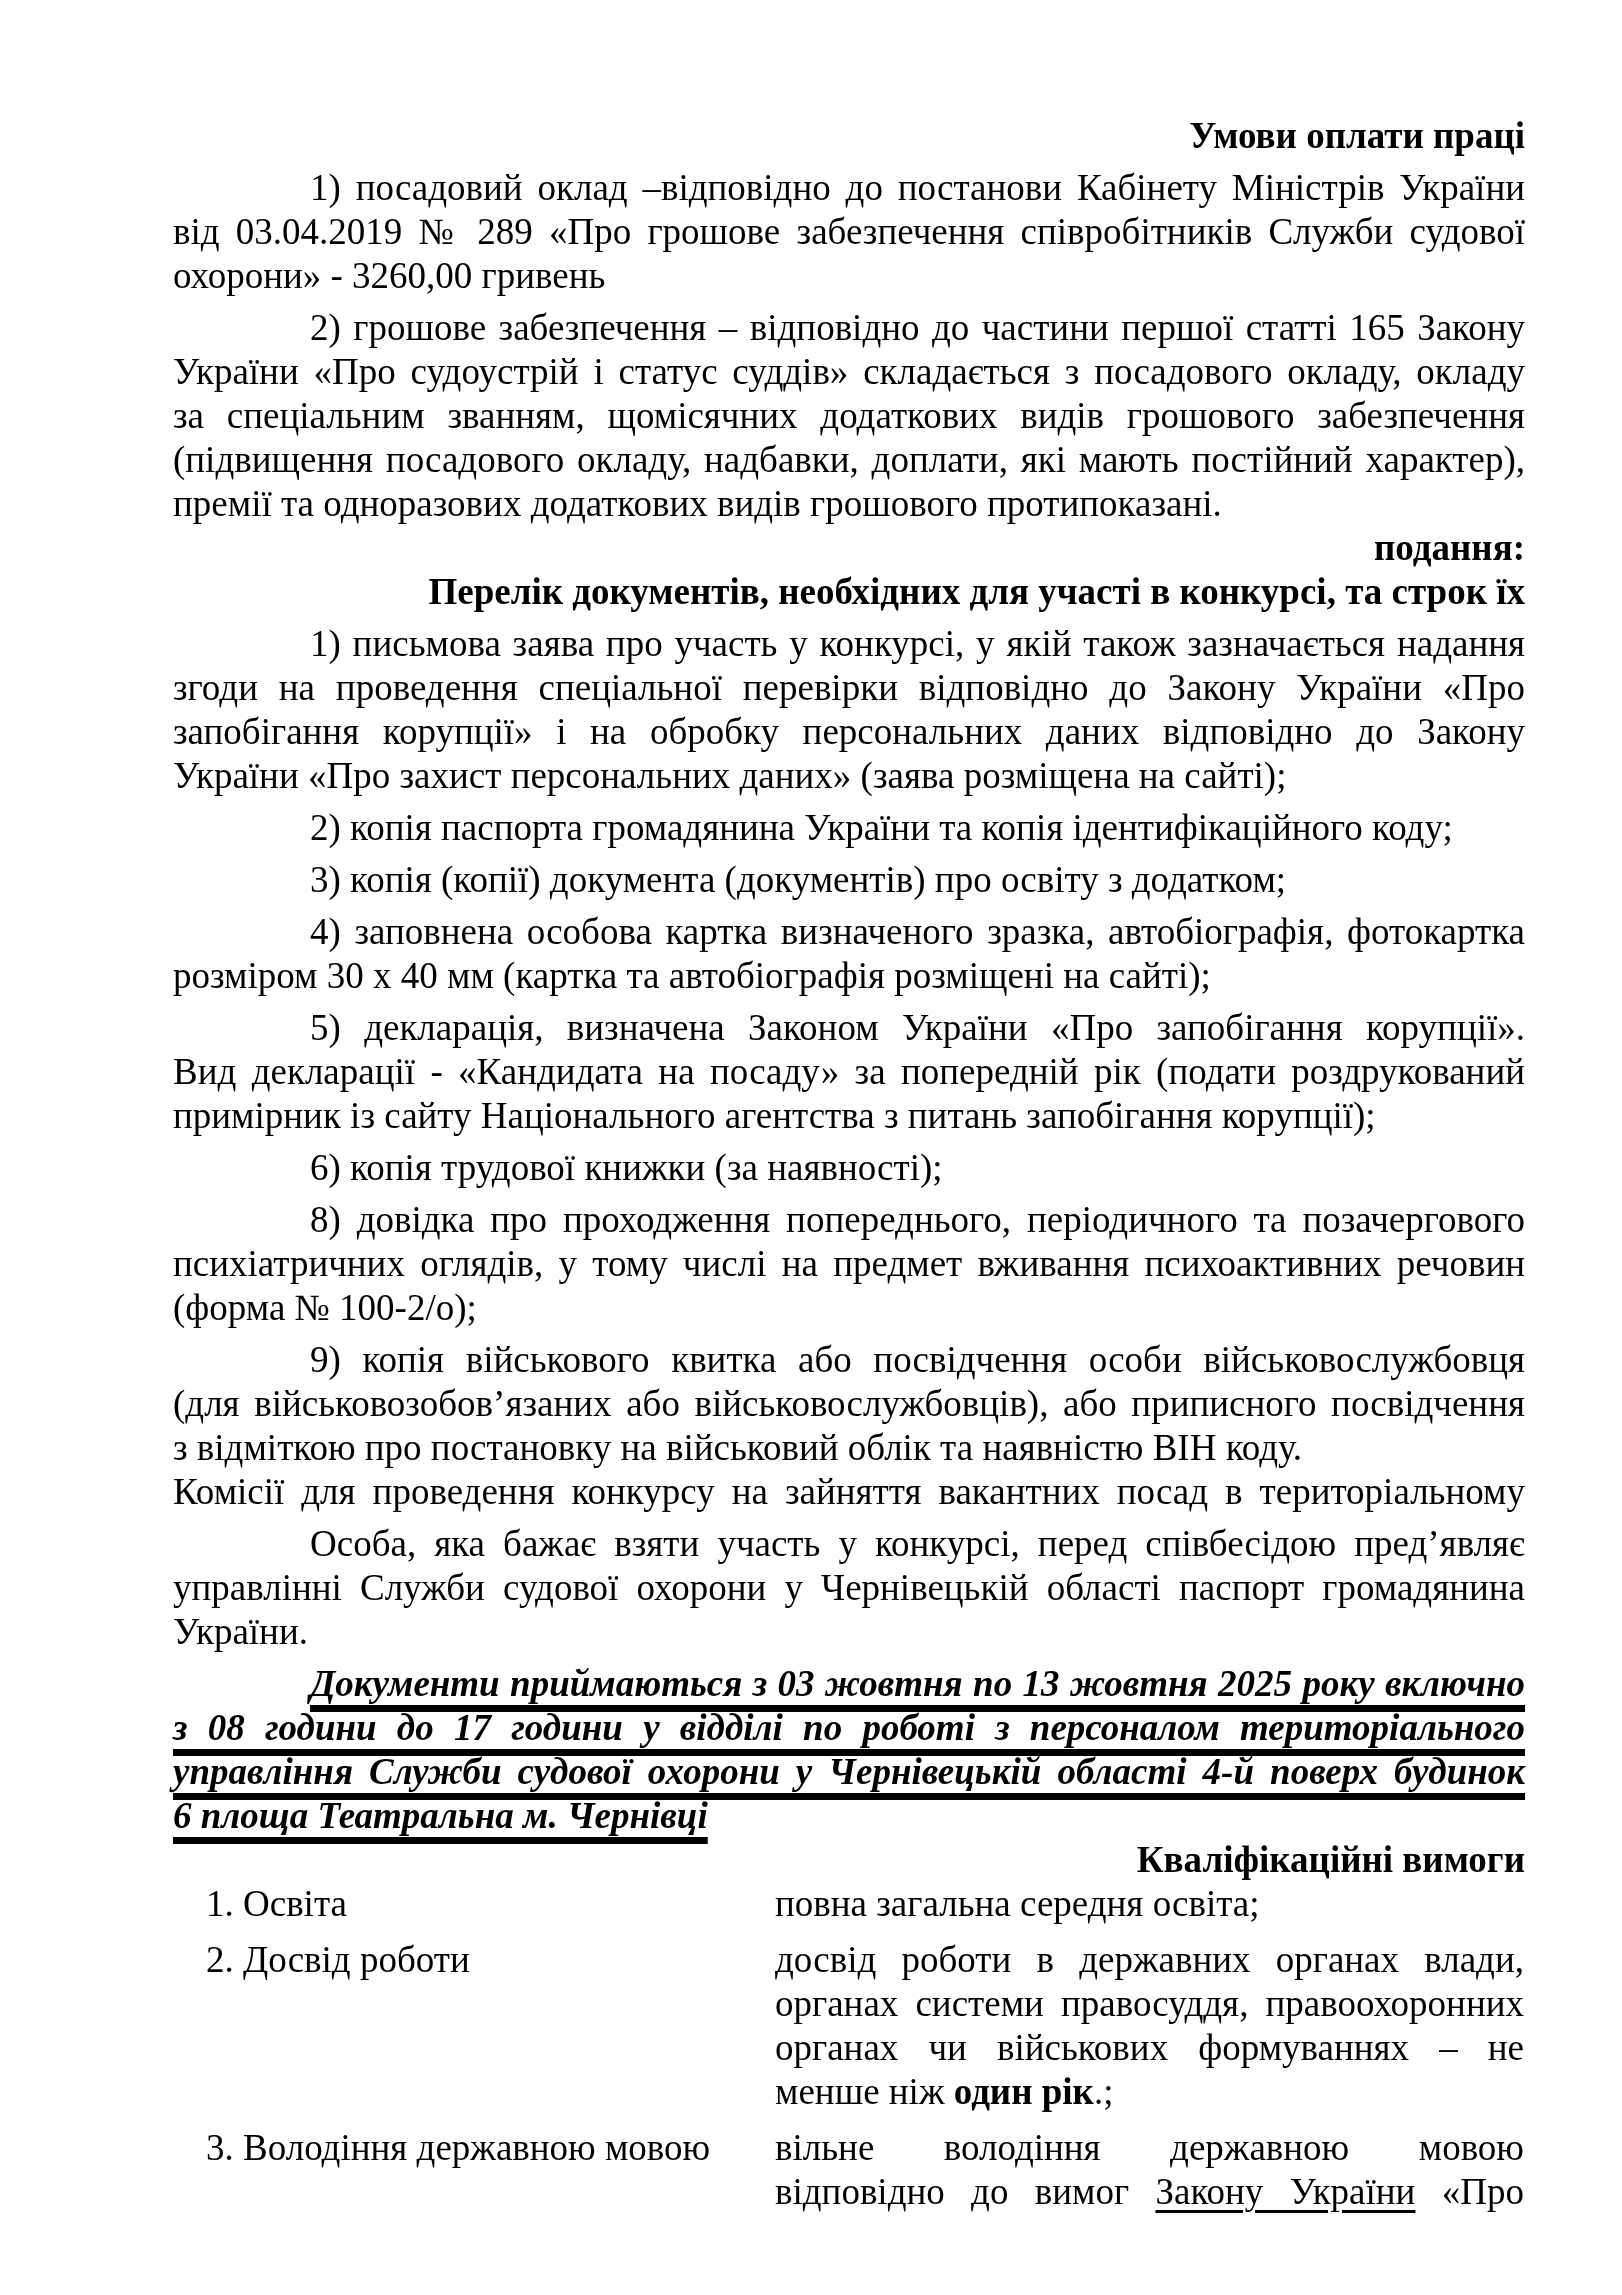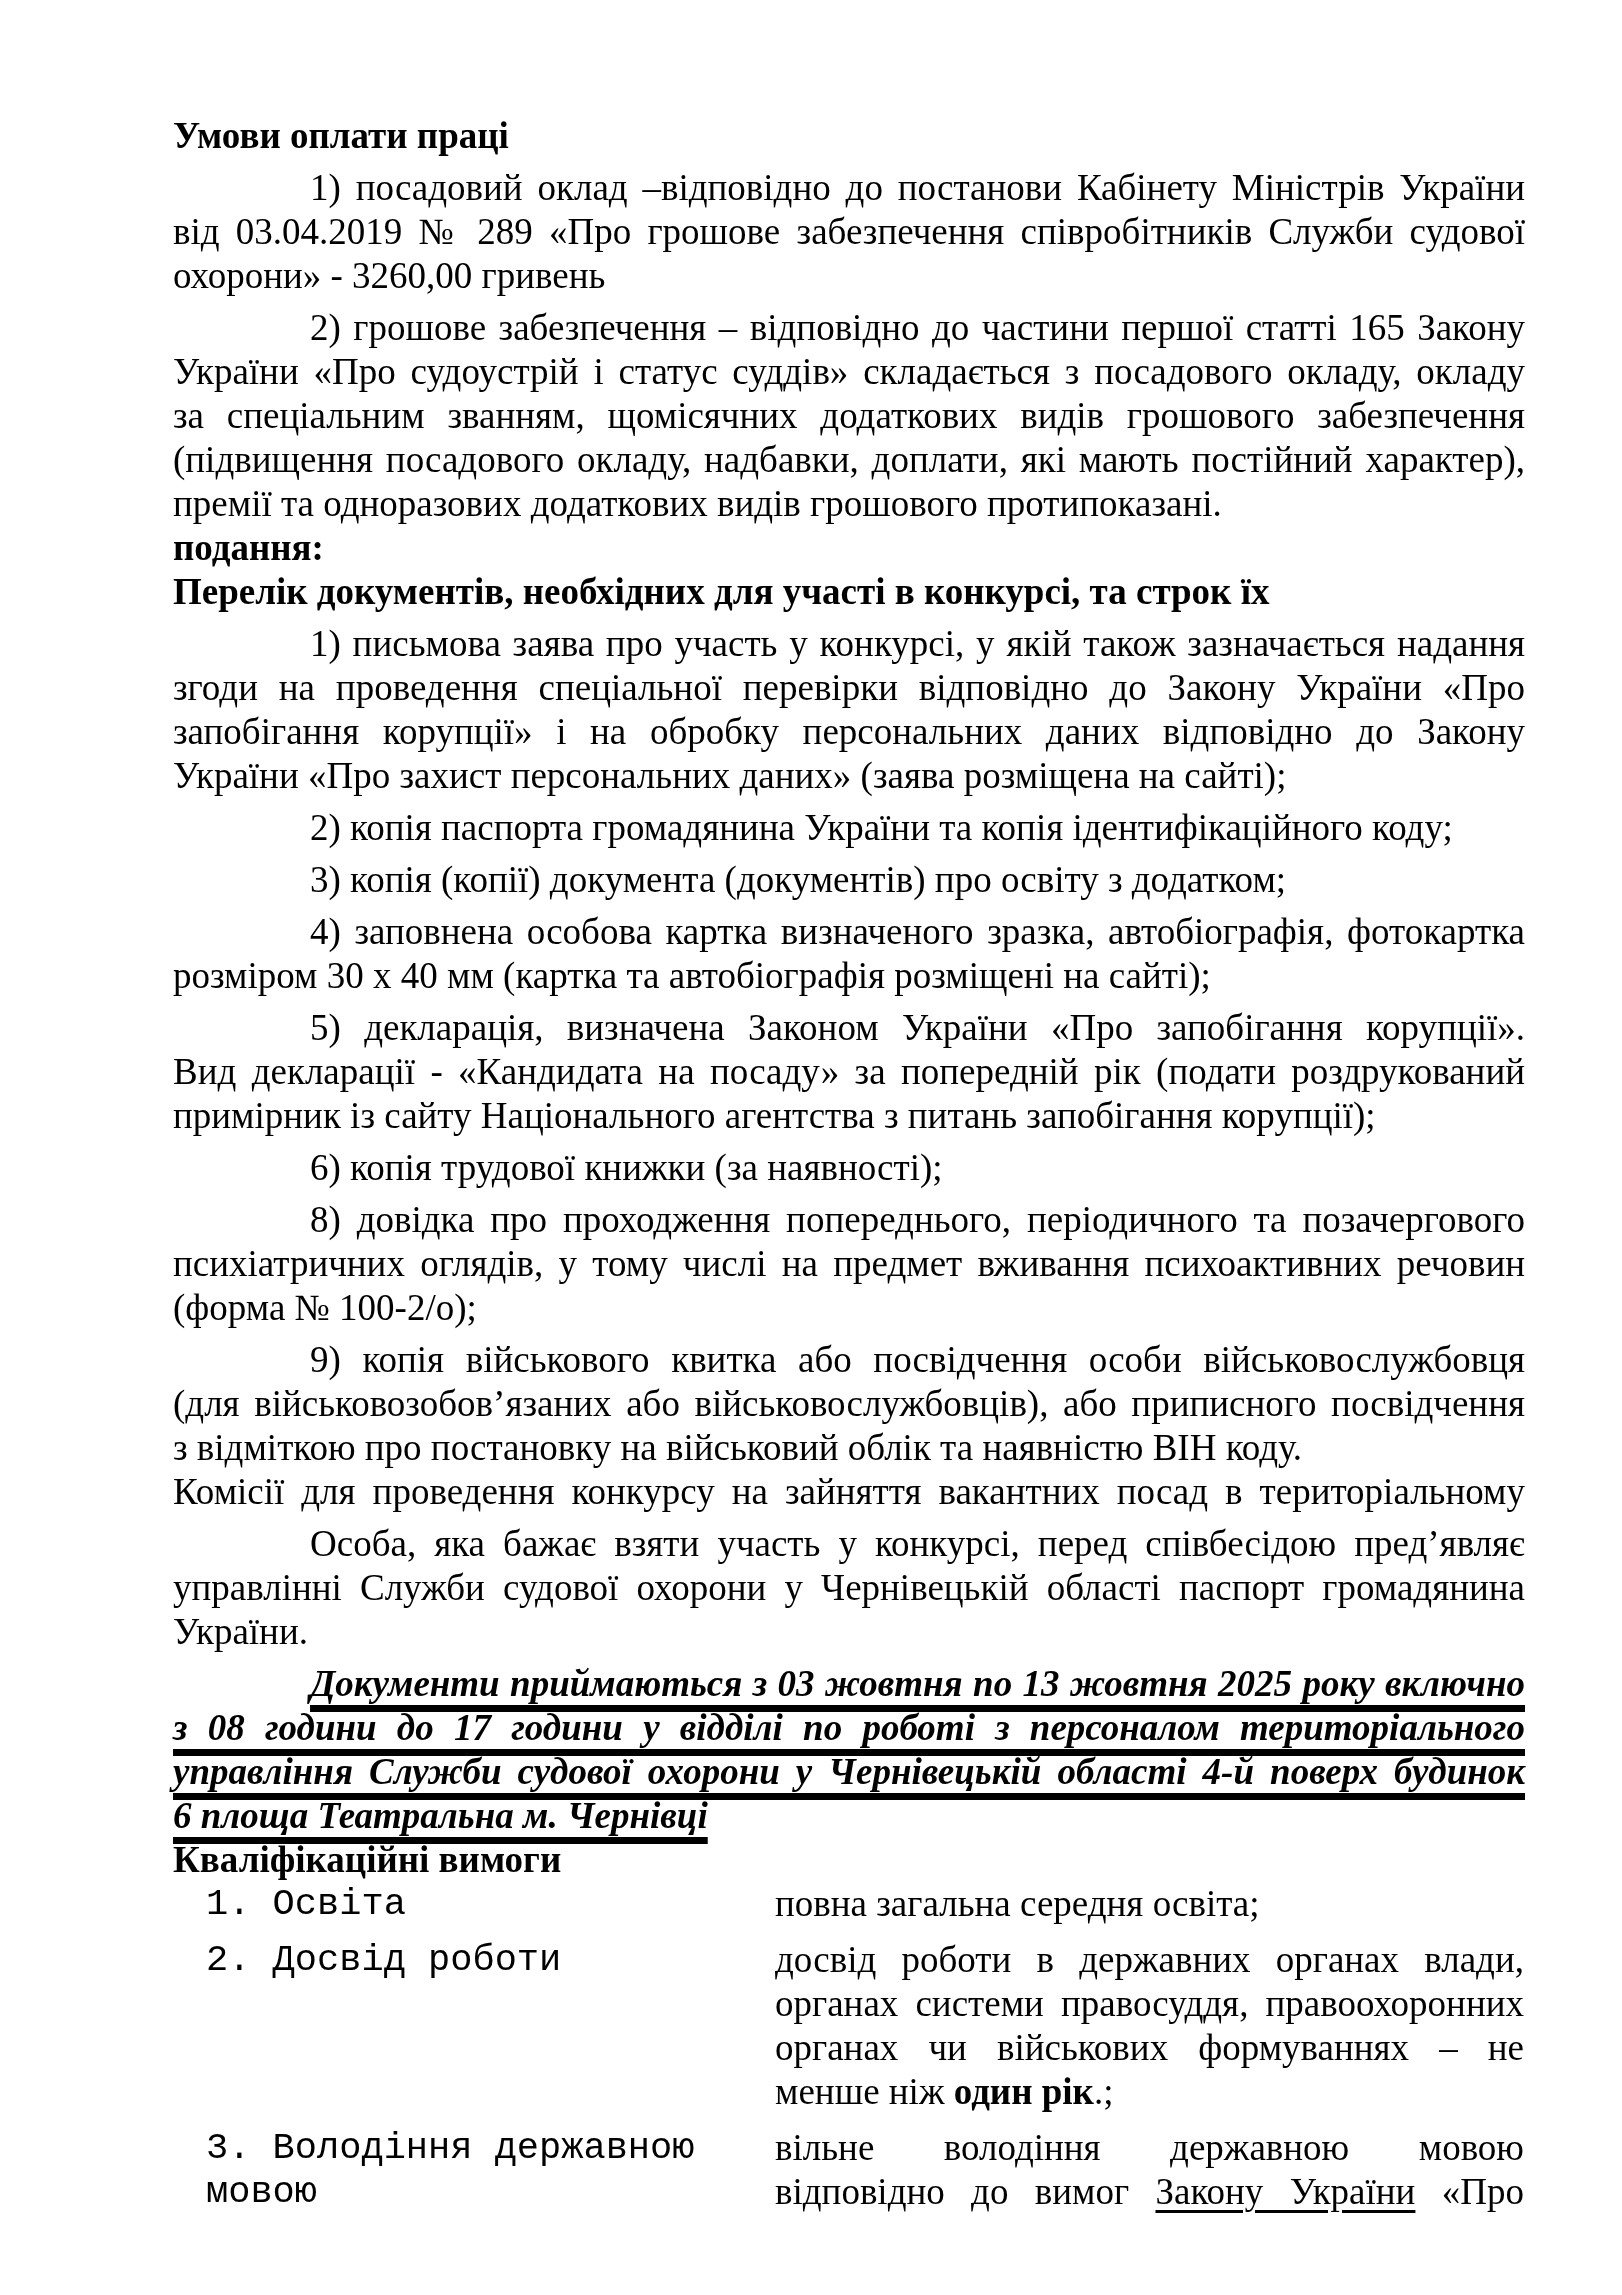--- a/index.html
+++ b/index.html
@@ -13,32 +13,32 @@
     font-size:37px;
     line-height:44px;
     box-sizing:border-box;
     padding:114px 98px 0 173px;
     overflow:hidden;
   }
   .block{margin:0;}
   .line{text-align:left;white-space:normal;}
   .line.j{text-align:justify;text-align-last:justify;}
   .line.indent{padding-left:137px;margin-top:8px;}
-  .heading .line{text-align:left;font-weight:bold;}
+  .heading .line{text-align:right;font-weight:bold;}
   .para-emph{font-weight:bold;font-style:italic;}
   .para-emph .line{
     text-decoration:underline;
     text-decoration-thickness:6.5px;
     text-underline-offset:9.2px;
   }
   .seg-b{font-weight:bold;}
   .seg-u{text-decoration:underline;text-decoration-thickness:3.3px;text-underline-offset:5.9px;}
   .quals .item{display:flex;margin-top:12px;}
   .quals .item.first{margin-top:0;}
-  .q-label{flex:none;width:602px;box-sizing:border-box;padding-left:33px;font-family:Liberation Mono, monospace;}
+  .q-label{flex:none;width:602px;box-sizing:border-box;padding-left:33px;}
   .q-value{flex:none;width:749px;}
 </style>
 </head>
 <body>
 
 <div class="page" id="doc-root" style="background: rgb(255, 255, 255); color: rgb(0, 0, 0);">
     <div class="block heading">
       <div class="line"><span class="">Умови оплати праці</span></div>
     </div>
     <div class="block para">

